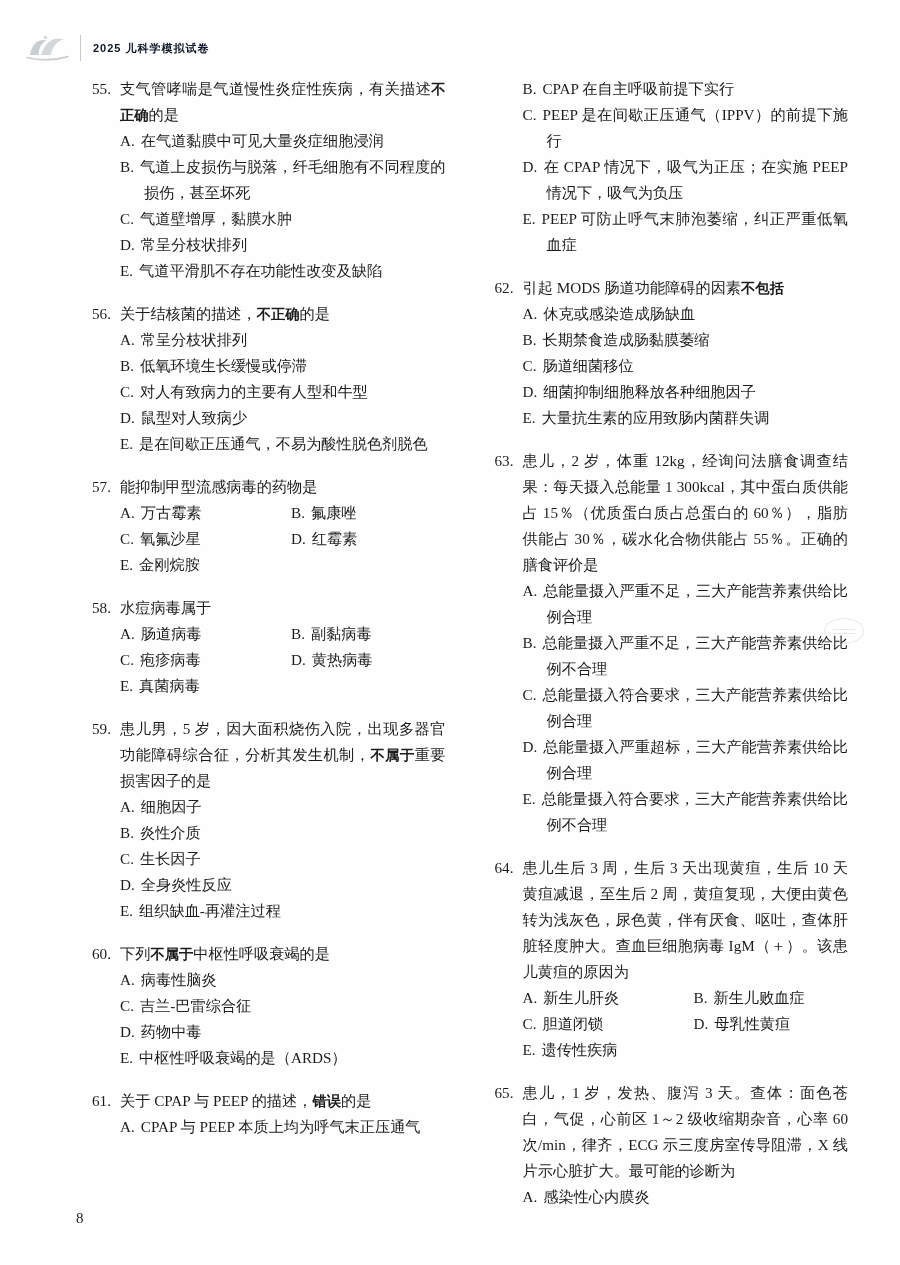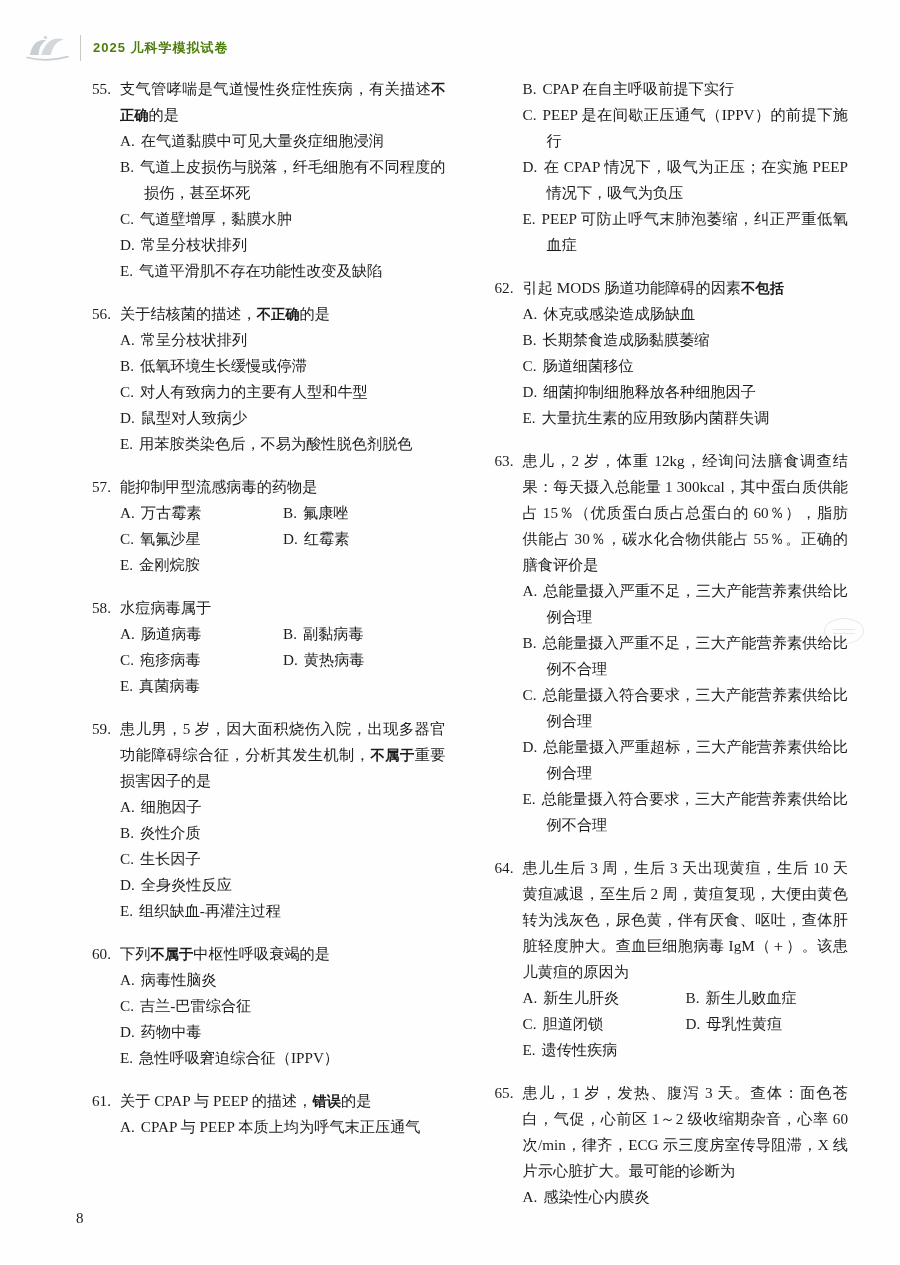--- a/index.html
+++ b/index.html
@@ -8,36 +8,36 @@
   .page {
     position:relative; width:900px; height:1265px; margin:0 auto;
     background:#fefefe; overflow:hidden; color:#1c1c1c;
   }
   
   .header { position:absolute; top:28px; left:22px; height:40px; display:flex; align-items:center; }
   .logo { width:52px; height:34px; flex:0 0 auto; }
   .header-divider { width:1px; height:26px; background:#c9c9c9; margin:0 12px 0 6px; }
   .paper-title {
     font-family:"Liberation Sans","DejaVu Sans",sans-serif;
-    font-weight:700; font-size:13px; color:#4d7c0f; letter-spacing:1px;
+    font-weight:700; font-size:11px; color:#0f172a; letter-spacing:1px;
   }
   
   .content { position:absolute; top:76px; left:85px; width:763px; display:flex; gap:42px; }
   .col { width:360px;margin-left:7px; }
   .question { position:relative; padding-left:28px; margin-bottom:17px; font-size:15.2px; line-height:26px; text-align:justify; }
   .q-num { position:absolute; left:0; top:0; }
   .q-stem { display:inline; }
   .em {
     font-family:"Liberation Sans","DejaVu Sans",sans-serif;
     font-weight:700; font-size:14.3px;
   }
   .q-options { }
   .opt { padding-left:24px; text-indent:-24px; }
   .opt-label { margin-right:6px; }
-  .q-options.grid { display:grid; grid-template-columns:155px 1fr; column-gap:8px; }
+  .q-options.grid { display:grid; grid-template-columns:155px 1fr; column-gap:16px; }
   .q-options.grid .opt { white-space:nowrap; }
   
   .page-num { position:absolute; left:76px; bottom:38px; font-size:15px; color:#222; }
   
   .watermark { position:absolute; right:36px; top:618px; width:40px; height:26px; opacity:0.22; }
   .watermark .oval {
     width:100%; height:100%; border:1px solid #9aa0a4; border-radius:50%;
     display:flex; flex-direction:column; justify-content:center; align-items:center; gap:3px;
   }
   .watermark .dash { width:22px; height:1px; background:#9aa0a4; }
@@ -70,21 +70,21 @@
             <div class="opt"><span class="opt-label">E.</span><span class="opt-text">气道平滑肌不存在功能性改变及缺陷</span></div>
           </div>
   </div>
         <div class="question">
     <div class="q-head"><span class="q-num">56.</span><span class="q-stem"><span>关于结核菌的描述，</span><span class="em">不正确</span><span>的是</span></span></div>
     <div class="q-options">
             <div class="opt"><span class="opt-label">A.</span><span class="opt-text">常呈分枝状排列</span></div>
             <div class="opt"><span class="opt-label">B.</span><span class="opt-text">低氧环境生长缓慢或停滞</span></div>
             <div class="opt"><span class="opt-label">C.</span><span class="opt-text">对人有致病力的主要有人型和牛型</span></div>
             <div class="opt"><span class="opt-label">D.</span><span class="opt-text">鼠型对人致病少</span></div>
-            <div class="opt"><span class="opt-label">E.</span><span class="opt-text">用苯胺类染色后，不易为酸性脱色剂脱色</span></div>
+            <div class="opt"><span class="opt-label">E.</span><span class="opt-text">是在间歇正压通气，不易为酸性脱色剂脱色</span></div>
           </div>
   </div>
         <div class="question">
     <div class="q-head"><span class="q-num">57.</span><span class="q-stem"><span>能抑制甲型流感病毒的药物是</span></span></div>
     <div class="q-options grid">
             <div class="opt"><span class="opt-label">A.</span><span class="opt-text">万古霉素</span></div>
             <div class="opt"><span class="opt-label">B.</span><span class="opt-text">氟康唑</span></div>
             <div class="opt"><span class="opt-label">C.</span><span class="opt-text">氧氟沙星</span></div>
             <div class="opt"><span class="opt-label">D.</span><span class="opt-text">红霉素</span></div>
             <div class="opt"><span class="opt-label">E.</span><span class="opt-text">金刚烷胺</span></div>
@@ -109,21 +109,21 @@
             <div class="opt"><span class="opt-label">D.</span><span class="opt-text">全身炎性反应</span></div>
             <div class="opt"><span class="opt-label">E.</span><span class="opt-text">组织缺血-再灌注过程</span></div>
           </div>
   </div>
         <div class="question">
     <div class="q-head"><span class="q-num">60.</span><span class="q-stem"><span>下列</span><span class="em">不属于</span><span>中枢性呼吸衰竭的是</span></span></div>
     <div class="q-options">
             <div class="opt"><span class="opt-label">A.</span><span class="opt-text">病毒性脑炎</span></div>
             <div class="opt"><span class="opt-label">C.</span><span class="opt-text">吉兰-巴雷综合征</span></div>
             <div class="opt"><span class="opt-label">D.</span><span class="opt-text">药物中毒</span></div>
-            <div class="opt"><span class="opt-label">E.</span><span class="opt-text">急性呼吸窘迫综合征（IPPV）</span></div>
+            <div class="opt"><span class="opt-label">E.</span><span class="opt-text">中枢性呼吸衰竭的是（ARDS）</span></div>
           </div>
   </div>
         <div class="question">
     <div class="q-head"><span class="q-num">61.</span><span class="q-stem"><span>关于 CPAP 与 PEEP 的描述，</span><span class="em">错误</span><span>的是</span></span></div>
     <div class="q-options">
             <div class="opt"><span class="opt-label">A.</span><span class="opt-text">CPAP 与 PEEP 本质上均为呼气末正压通气</span></div>
           </div>
   </div>
       </div>
     <div class="col">

